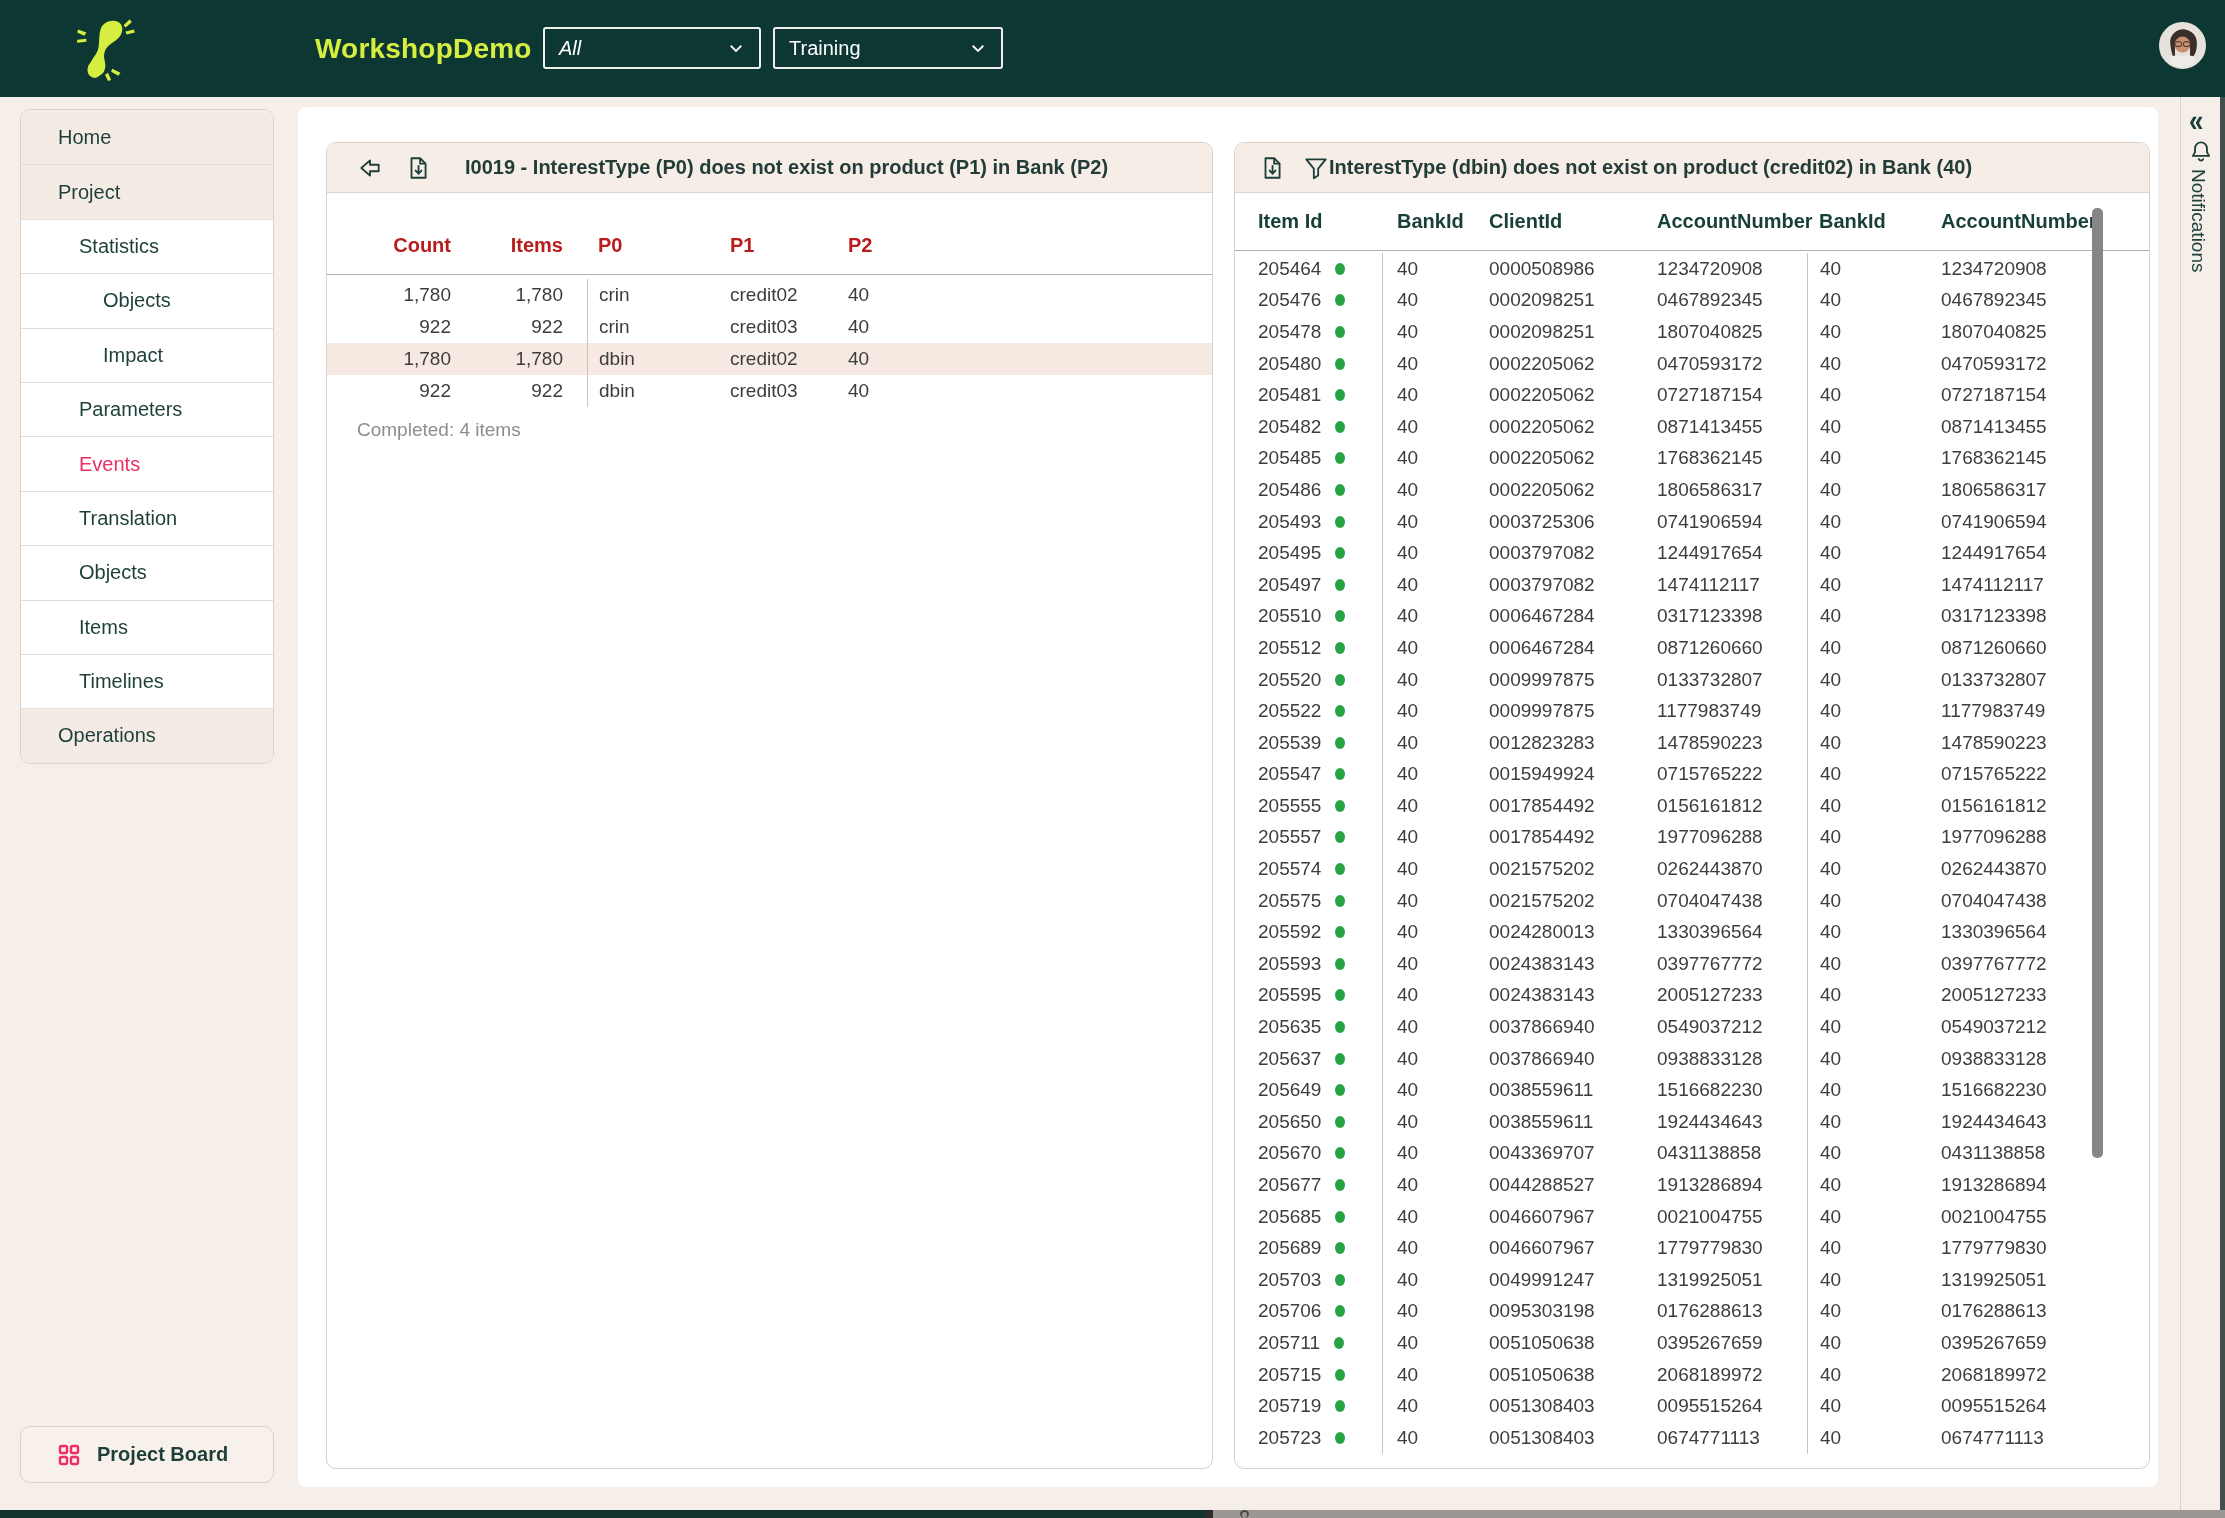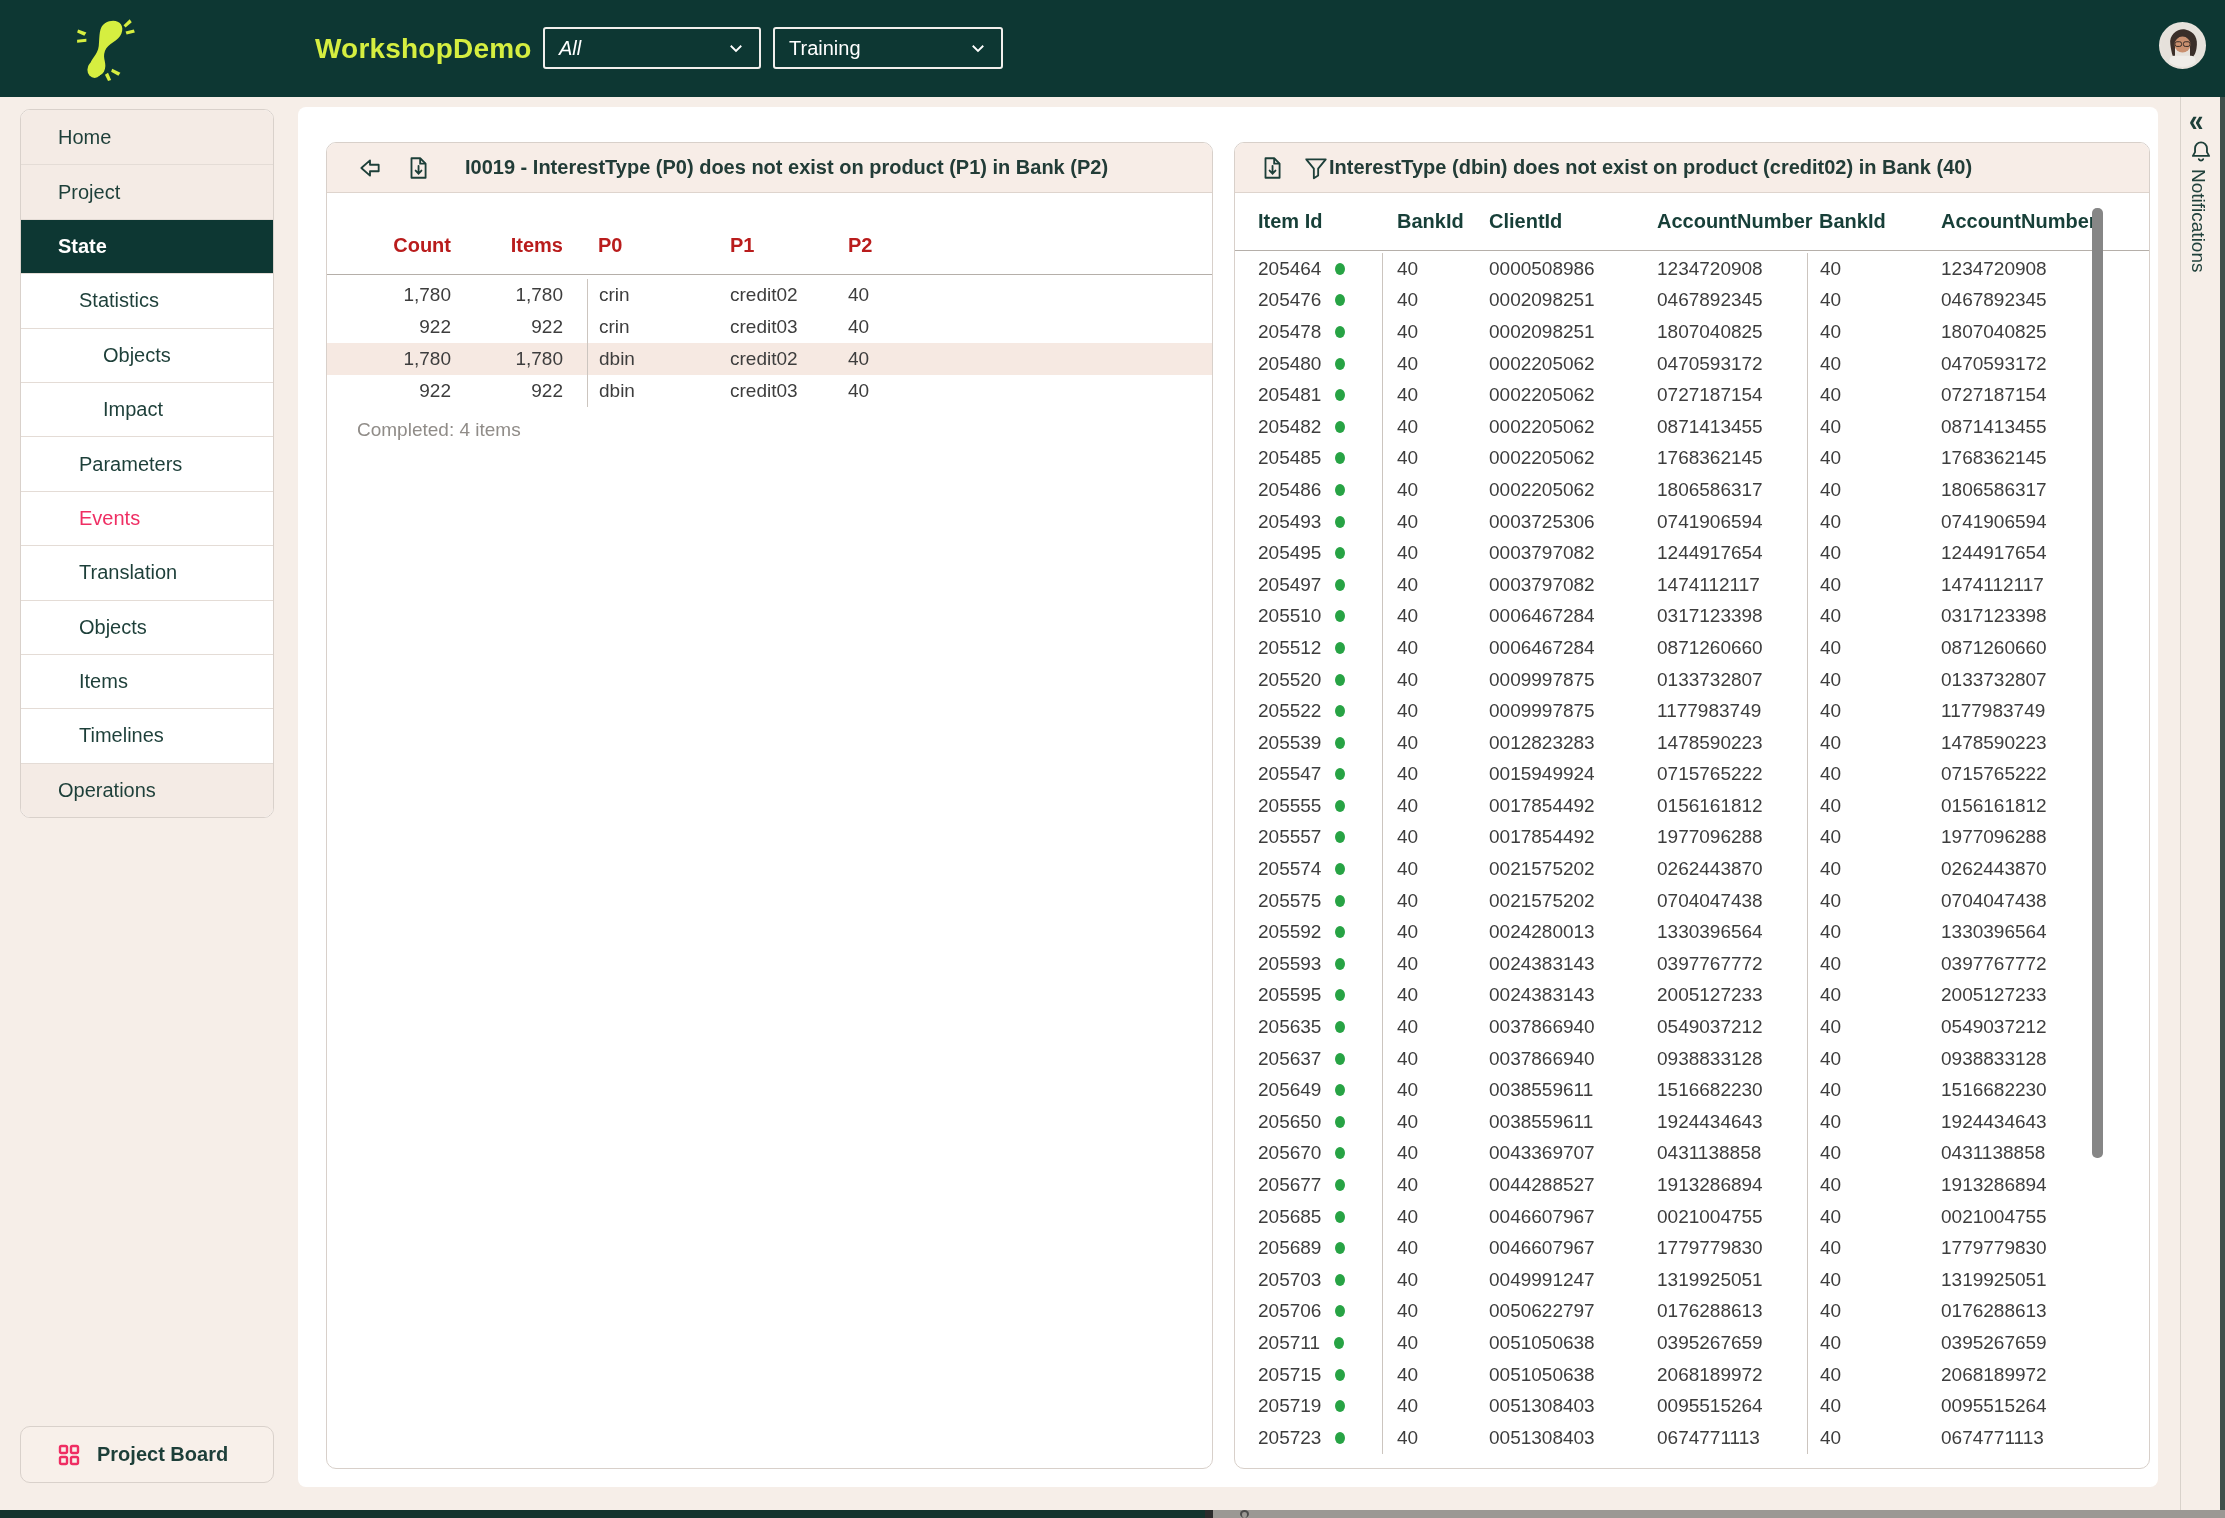--- a/index.html
+++ b/index.html
@@ -131,23 +131,20 @@
 
 <nav class="sidebar" id="sidebar">
   <div class="side-item lv0">
     <span>Home</span>
   </div>
 
   <div class="side-item lv0">
     <span>Project</span>
   </div>
 
-  <div class="side-item lv0 selected">
-    <span>State</span>
-  </div>
 
   <div class="side-item lv1">
     <span>Statistics</span>
   </div>
 
   <div class="side-item lv2">
     <span>Objects</span>
   </div>
 
   <div class="side-item lv2">
@@ -674,21 +671,21 @@
       <div class="c5">40</div>
       <div class="c6">1319925051</div>
     </div>
 
     <div class="rrow">
       <div class="c1">
               <span>205706</span>
               <span class="dot"></span>
             </div>
       <div class="c2">40</div>
-      <div class="c3">0050622797</div>
+      <div class="c3">0095303198</div>
       <div class="c4">0176288613</div>
       <div class="c5">40</div>
       <div class="c6">0176288613</div>
     </div>
 
     <div class="rrow">
       <div class="c1">
               <span>205711</span>
               <span class="dot"></span>
             </div>

